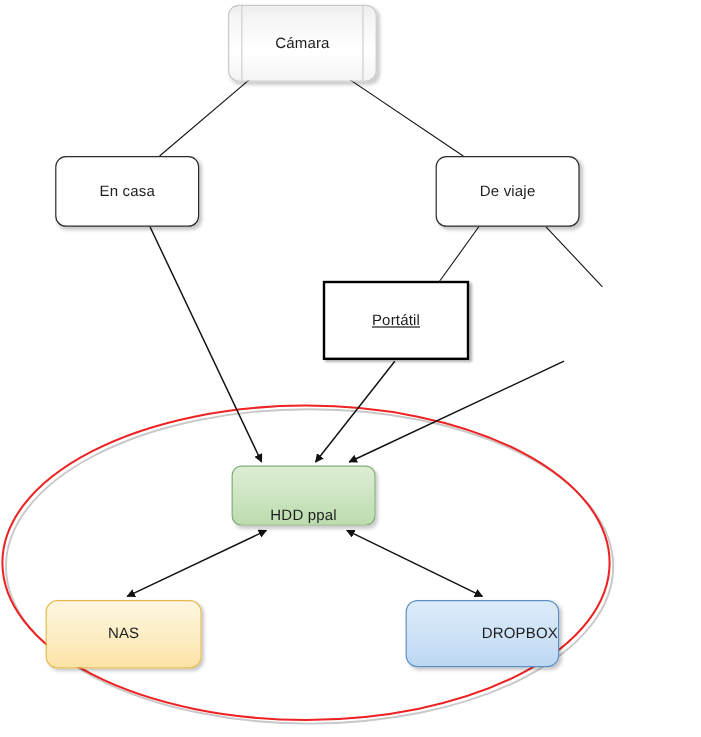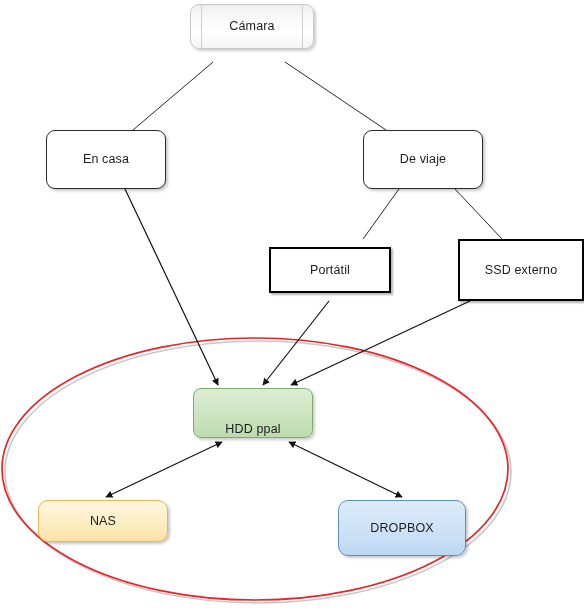--- a/index.html
+++ b/index.html
@@ -126,45 +126,42 @@
         <line x1="399" y1="189" x2="363" y2="239" stroke="#111111" stroke-width="0.9"></line>
         <line x1="455" y1="189" x2="502" y2="239" stroke="#111111" stroke-width="0.9"></line>
         <line x1="125" y1="189" x2="218" y2="385" stroke="#111111" stroke-width="1.2" marker-end="url(#arrowEnd)"></line>
         <line x1="329" y1="301" x2="263" y2="385" stroke="#111111" stroke-width="1.2" marker-end="url(#arrowEnd)"></line>
         <line x1="470" y1="301" x2="291" y2="385" stroke="#111111" stroke-width="1.2" marker-end="url(#arrowEnd)"></line>
         <line x1="222" y1="442" x2="106" y2="497" stroke="#111111" stroke-width="1.2" marker-end="url(#arrowEnd)" marker-start="url(#arrowStart)"></line>
         <line x1="289" y1="442" x2="402" y2="497" stroke="#111111" stroke-width="1.2" marker-end="url(#arrowEnd)" marker-start="url(#arrowStart)"></line>
       </g>
   </svg>
 
-  <div class="node node-camera" style="left:190px; top:4px; width:124px; height:45px;">
+  <div class="node node-camera" style="left:190px; top:4px; width:124px; height:64px;">
     <span class="node-label">Cámara</span>
   </div>
 
   <div class="node node-plain" style="left:46px; top:130px; width:120px; height:59px;">
     <span class="node-label">En casa</span>
   </div>
 
   <div class="node node-plain" style="left:363px; top:130px; width:120px; height:59px;">
     <span class="node-label">De viaje</span>
   </div>
 
-  <div class="node node-rect" style="left:269px; top:247px; width:122px; height:46px;">
+  <div class="node node-rect" style="left:269px; top:234px; width:122px; height:66px;text-decoration:underline;">
     <span class="node-label">Portátil</span>
   </div>
 
-  <div class="node node-rect" style="left:458px; top:239px; width:126px; height:62px;">
-    <span class="node-label">SSD externo</span>
-  </div>
 
   <div class="node node-green" style="left:193px; top:388px; width:120px; height:50px;">
     <span class="node-label">HDD ppal</span>
   </div>
 
-  <div class="node node-yellow" style="left:38px; top:500px; width:130px; height:42px;">
+  <div class="node node-yellow" style="left:38px; top:500px; width:130px; height:57px;">
     <span class="node-label">NAS</span>
   </div>
 
-  <div class="node node-blue" style="left:338px; top:500px; width:128px; height:56px;">
+  <div class="node node-blue" style="left:338px; top:500px; width:128px; height:56px;justify-content:flex-end;">
     <span class="node-label">DROPBOX</span>
   </div>
 
 </div>
 
 </body></html>

